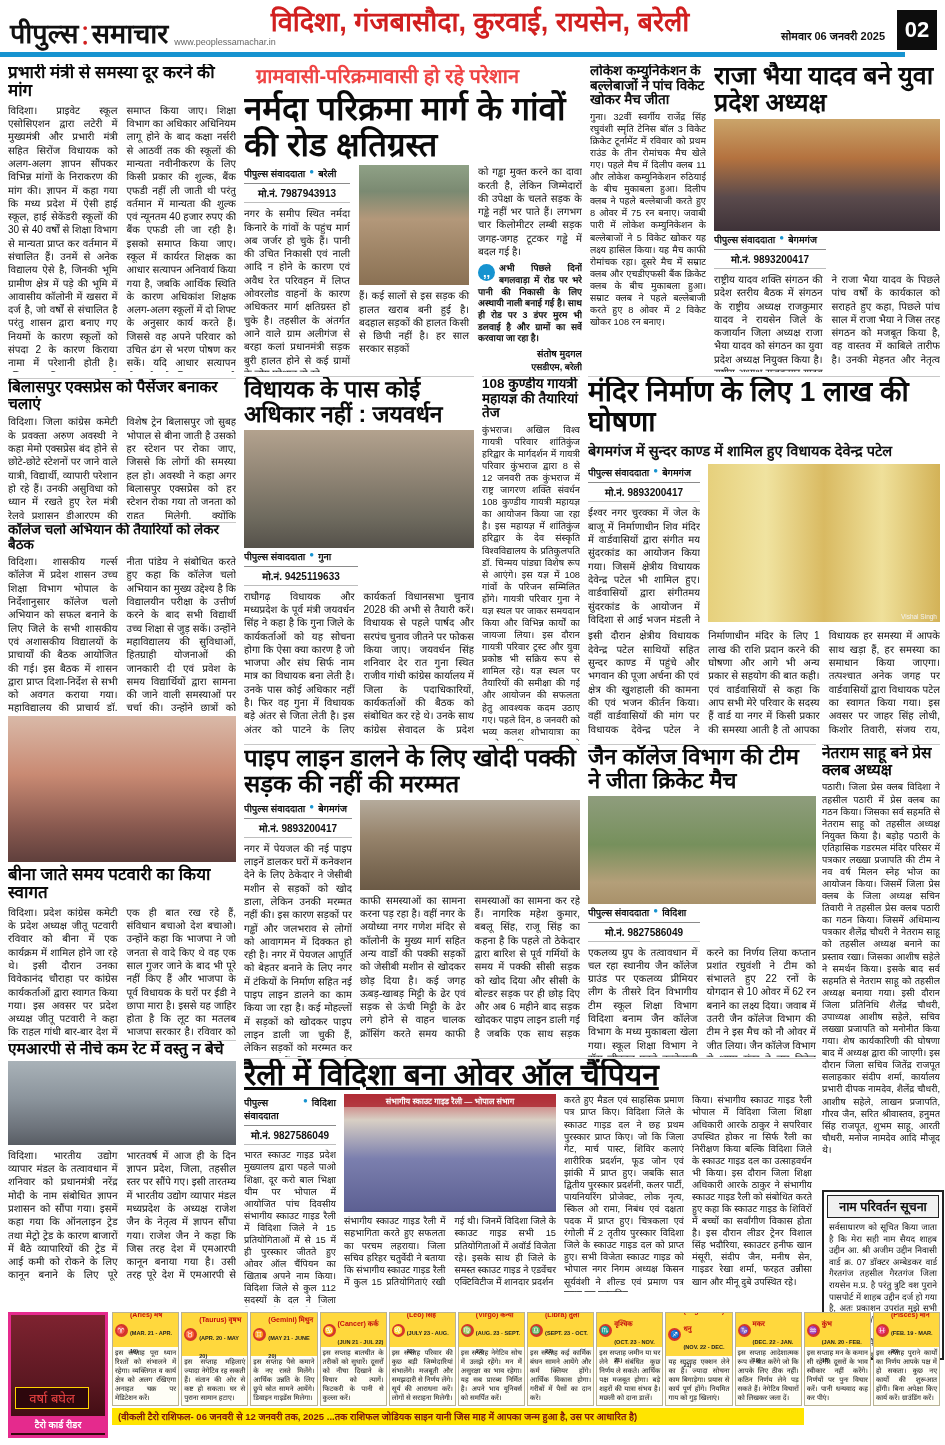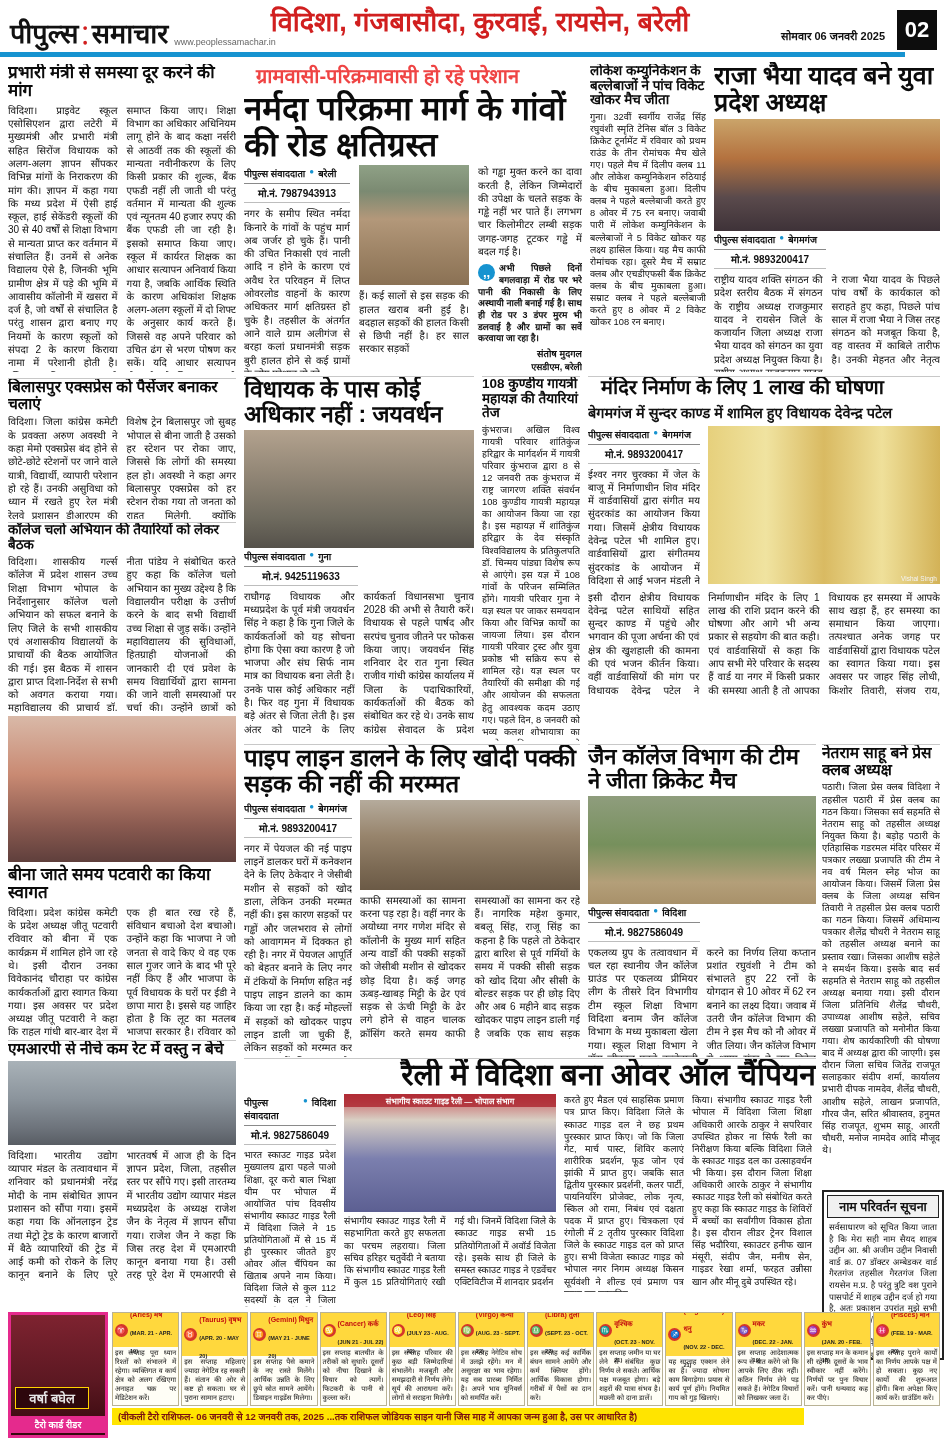--- a/index.html
+++ b/index.html
@@ -14,21 +14,21 @@
            font-weight:900;font-size:27px;line-height:1.1;white-space:nowrap;}
   #dateline{position:absolute;right:60px;top:28px;font-weight:bold;font-size:11px;}
   #pagenum{position:absolute;right:8px;top:10px;width:40px;height:40px;background:#0d0d0d;color:#fff;
            font-weight:900;font-size:22px;display:flex;align-items:center;justify-content:center;}
   #bluebar{position:absolute;left:0;top:52px;width:905px;height:5px;background:#1693d0;}
   
   .art{position:absolute;overflow:hidden;}
   .hl{font-weight:900;line-height:1.08;color:#0b0b0b;margin:0 0 3px 0;}
   .h-xl{font-size:33px;}
   .h-lg{font-size:25px;}
-  .h-rally{font-size:30px;text-align:right;}
+  .h-rally{font-size:30px;text-align:left;text-decoration:underline;}
   .h-md{font-size:17px;}
   .h-md2{font-size:15.5px;}
   .h-sm{font-size:13.5px;}
   .kicker{font-weight:900;font-size:20px;color:#ef4444;margin:0 0 2px 12px;}
   .subhead{font-weight:800;font-size:14.5px;margin:2px 0 4px 0;}
   .byline{display:flex;align-items:flex-start;gap:4px;font-weight:bold;font-size:9.5px;
           border-bottom:1px solid #8a8a8a;padding:2px 0 3px 0;}
   .byline .dot{color:#1693d0;font-size:8px;}
   .phone{font-size:10px;font-weight:bold;text-align:center;padding:2px 0;border-bottom:1px solid #bdbdbd;margin-bottom:4px;}
   .bt{font-size:10px;line-height:1.33;text-align:justify;}
@@ -70,21 +70,21 @@
                font-size:8px;display:flex;align-items:center;justify-content:center;}
   .sign .s-nm{color:#c40f0f;font-weight:900;font-size:7px;line-height:1;}
   .sign .s-dt{color:#222;font-weight:bold;font-size:5.6px;line-height:1;}
   .sign .s-tx{font-size:7px;line-height:1.28;padding:2px 2px;text-align:justify;}
   #horo-note{position:absolute;left:112px;top:1408px;width:692px;background:#ffe400;color:#7a1111;
              font-weight:900;font-size:9.5px;padding:2px 6px;box-sizing:border-box;}
   
   #ad{position:absolute;left:8px;top:1312px;width:100px;height:126px;border:3px solid #e52a8d;
       background:linear-gradient(180deg,#7e2330 0%,#5c1822 55%,#35080d 100%);box-sizing:border-box;}
   #ad .a-name{position:absolute;left:4px;right:16px;bottom:26px;background:#2d070c;border:1.5px solid #ffd400;
-              color:#e5e5e5;font-weight:700;font-size:13px;text-align:center;padding:1px 0;}
+              color:#ef4444;font-weight:400;font-size:13px;text-align:center;padding:1px 0;}
   #ad .a-role{position:absolute;left:0;right:0;bottom:2px;background:#e52a8d;color:#fff;font-weight:bold;
               font-size:9.5px;text-align:center;padding:2px 0;}
 </style>
 </head>
 <body>
 
 <div id="page">
 
   <div id="masthead">
     <span class="brand">पीपुल्स</span>
@@ -181,21 +181,21 @@
     <div class="phone" style="width:114px;">मो.नं. 9425119633</div>
     <div class="bt cols2" style="height:158px;">राघौगढ़ विधायक और मध्यप्रदेश के पूर्व मंत्री जयवर्धन सिंह ने कहा है कि गुना जिले के कार्यकर्ताओं को यह सोचना होगा कि ऐसा क्या कारण है जो भाजपा और संघ सिर्फ नाम मात्र का विधायक बना लेती है। उनके पास कोई अधिकार नहीं है। फिर वह गुना में विधायक बड़े अंतर से जिता लेती है। इस अंतर को पाटने के लिए कार्यकर्ता विधानसभा चुनाव 2028 की अभी से तैयारी करें। विधायक से पहले पार्षद और सरपंच चुनाव जीतने पर फोकस किया जाए। जयवर्धन सिंह शनिवार देर रात गुना स्थित राजीव गांधी कांग्रेस कार्यालय में जिला के पदाधिकारियों, कार्यकर्ताओं की बैठक को संबोधित कर रहे थे। उनके साथ कांग्रेस सेवादल के प्रदेश अध्यक्ष योगेश यादव और मुरैना विधायक व जिला संगठन प्रभारी दिनेश गुर्जर भी मौजूद रहे। तीनों नेताओं ने बताया कि प्रदेश अध्यक्ष जीतू पटवारी के निर्देश पर कांग्रेस प्रदेशभर में संगठन को मजबूत बनाने पर ध्यान दे रही है।</div>
   </div>
 
   <div class="art rule-t" style="left:482px;top:376px;width:98px;height:364px;">
     <h3 class="hl h-sm">108 कुण्डीय गायत्री महायज्ञ की तैयारियां तेज</h3>
     <div class="bt-sm">कुंभराज। अखिल विश्व गायत्री परिवार शांतिकुंज हरिद्वार के मार्गदर्शन में गायत्री परिवार कुंभराज द्वारा 8 से 12 जनवरी तक कुंभराज में राष्ट्र जागरण शक्ति संवर्धन 108 कुण्डीय गायत्री महायज्ञ का आयोजन किया जा रहा है। इस महायज्ञ में शांतिकुंज हरिद्वार के देव संस्कृति विश्वविद्यालय के प्रतिकुलपति डॉ. चिन्मय पांड्या विशेष रूप से आएंगे। इस यज्ञ में 108 गांवों के परिजन सम्मिलित होंगे। गायत्री परिवार गुना ने यज्ञ स्थल पर जाकर समयदान किया और विभिन्न कार्यों का जायजा लिया। इस दौरान गायत्री परिवार ट्रस्ट और युवा प्रकोष्ठ भी सक्रिय रूप से शामिल रहे। यज्ञ स्थल पर तैयारियों की समीक्षा की गई और आयोजन की सफलता हेतु आवश्यक कदम उठाए गए। पहले दिन, 8 जनवरी को भव्य कलश शोभायात्रा का आयोजन किया जाएगा, जो शिव टेकरी से कृष्ण गार्डन तक दोपहर 12 बजे होगी।</div>
   </div>
 
   <div class="art rule-t" style="left:588px;top:376px;width:352px;height:364px;">
-    <h2 class="hl" style="font-size:20px;margin-left:13px;">मंदिर निर्माण के लिए 1 लाख की घोषणा</h2>
+    <h2 class="hl" style="font-size:28px;">मंदिर निर्माण के लिए 1 लाख की घोषणा</h2>
     <div class="subhead">बेगमगंज में सुन्दर काण्ड में शामिल हुए विधायक देवेन्द्र पटेल</div>
     <div style="display:flex;gap:8px;">
       <div style="width:112px;">
         <div class="byline">
           <span>पीपुल्स संवाददाता</span>
             <span class="dot">●</span>
             <span>बेगमगंज</span>
         </div>
         <div class="phone">मो.नं. 9893200417</div>
         <div class="bt" style="height:118px;overflow:hidden;">ईश्वर नगर चुरक्का में जेल के बाजू में निर्माणाधीन शिव मंदिर में वार्डवासियों द्वारा संगीत मय सुंदरकांड का आयोजन किया गया। जिसमें क्षेत्रीय विधायक देवेन्द्र पटेल भी शामिल हुए। वार्डवासियों द्वारा संगीतमय सुंदरकांड के आयोजन में विदिशा से आई भजन मंडली ने भी भाग लिया, जहां भजन गायकों ने भगवान के भजनों पर झूमने को मजबूर कर दिया।</div>

